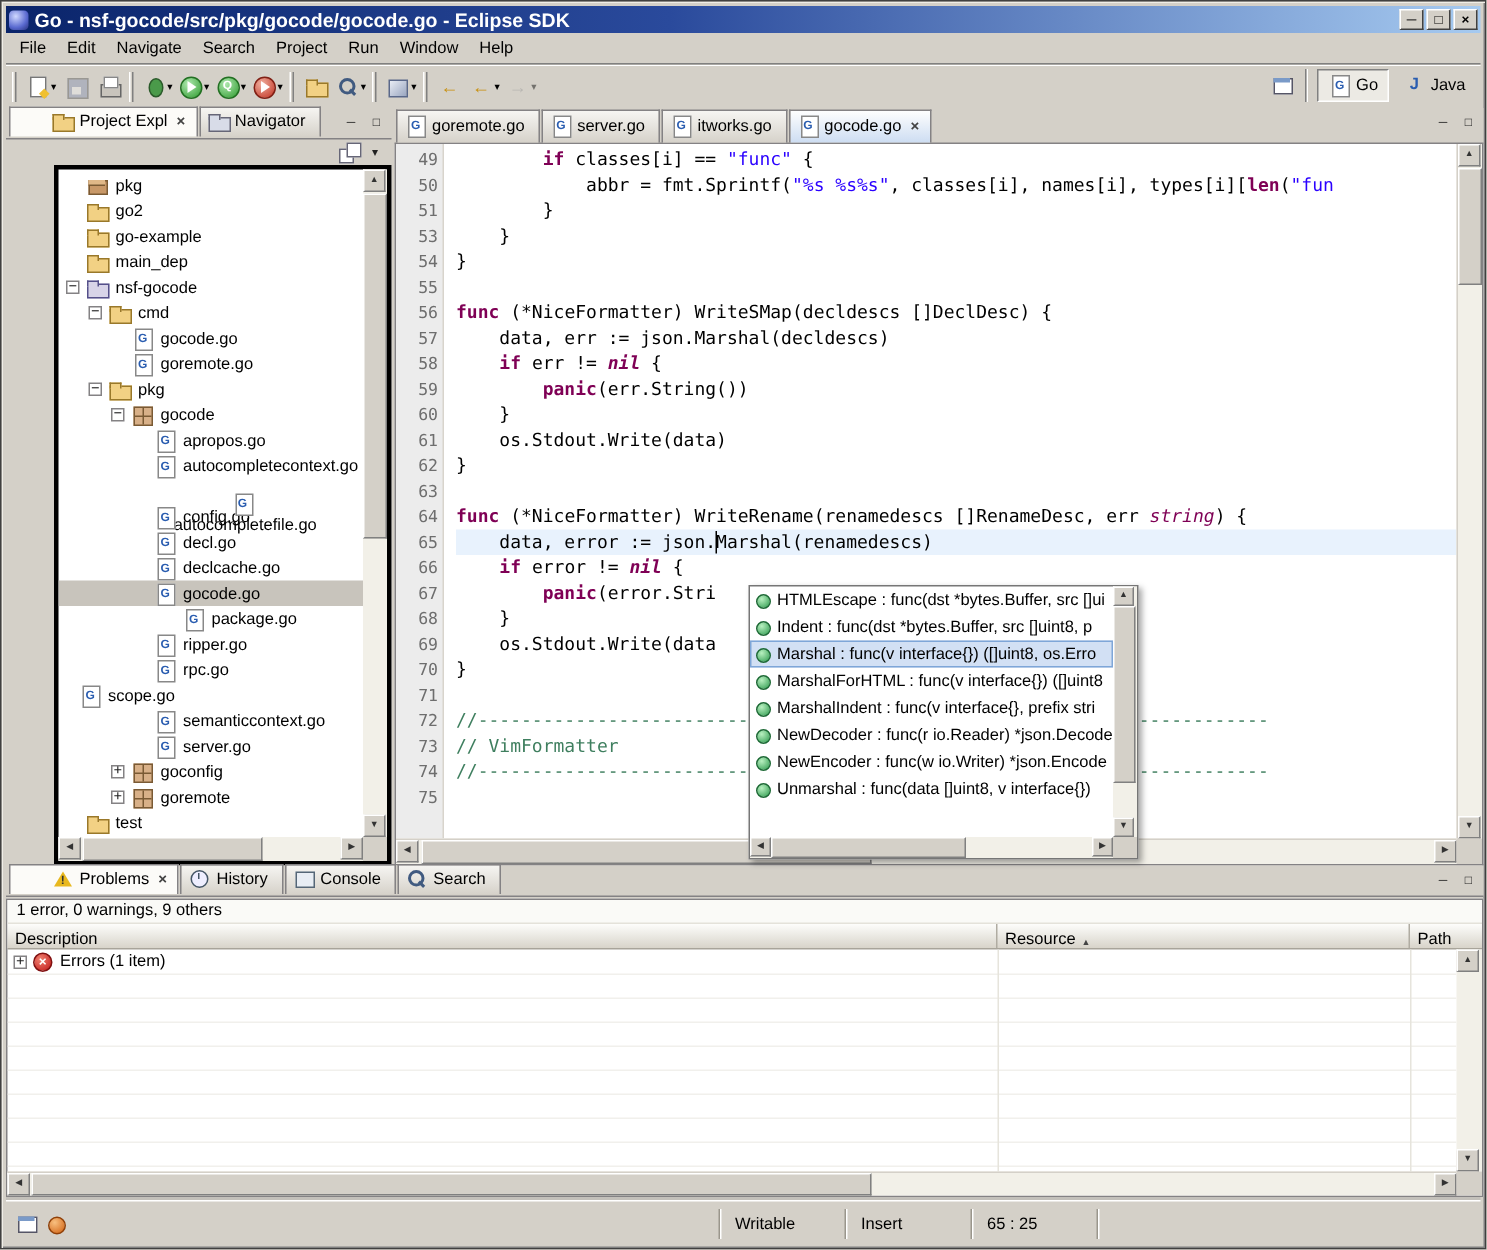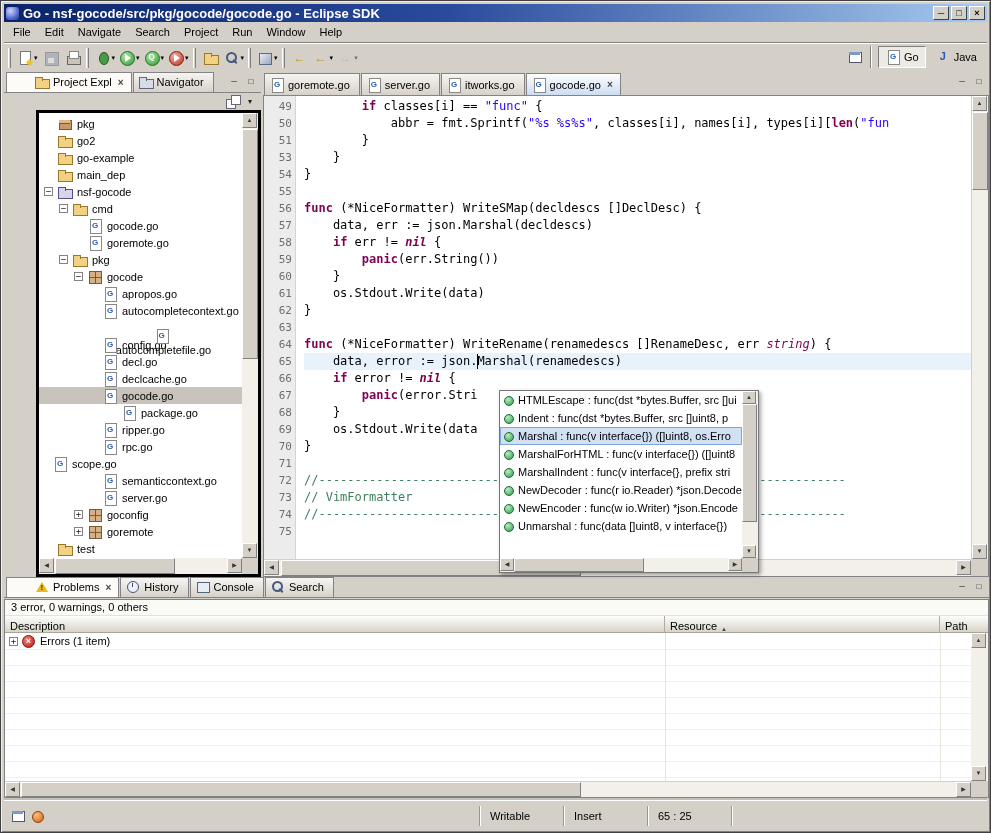--- a/index.html
+++ b/index.html
@@ -548,21 +548,21 @@
           </span><span class="vtab">
             <span class="ico search-icon"></span>
             <span class="tlbl">Search</span>
           </span></span>
       <span class="vbtns">
         <span class="vbtn">─</span>
         <span class="vbtn">□</span>
       </span>
     </div>
     <div class="prcontent">
-      <div class="summary">3 error, 0 warnings, 0 others</div>
+      <div class="summary">1 error, 0 warnings, 9 others</div>
       <div class="thead">
           <span class="hcell" style="width: 660px;">
             <span>Description</span>
           </span>
           <span class="hcell" style="width: 275px;">
             <span>Resource</span>
             <span class="sort">▲</span>
           </span>
           <span class="hcell" style="width: 120px;">
             <span>Path</span>

